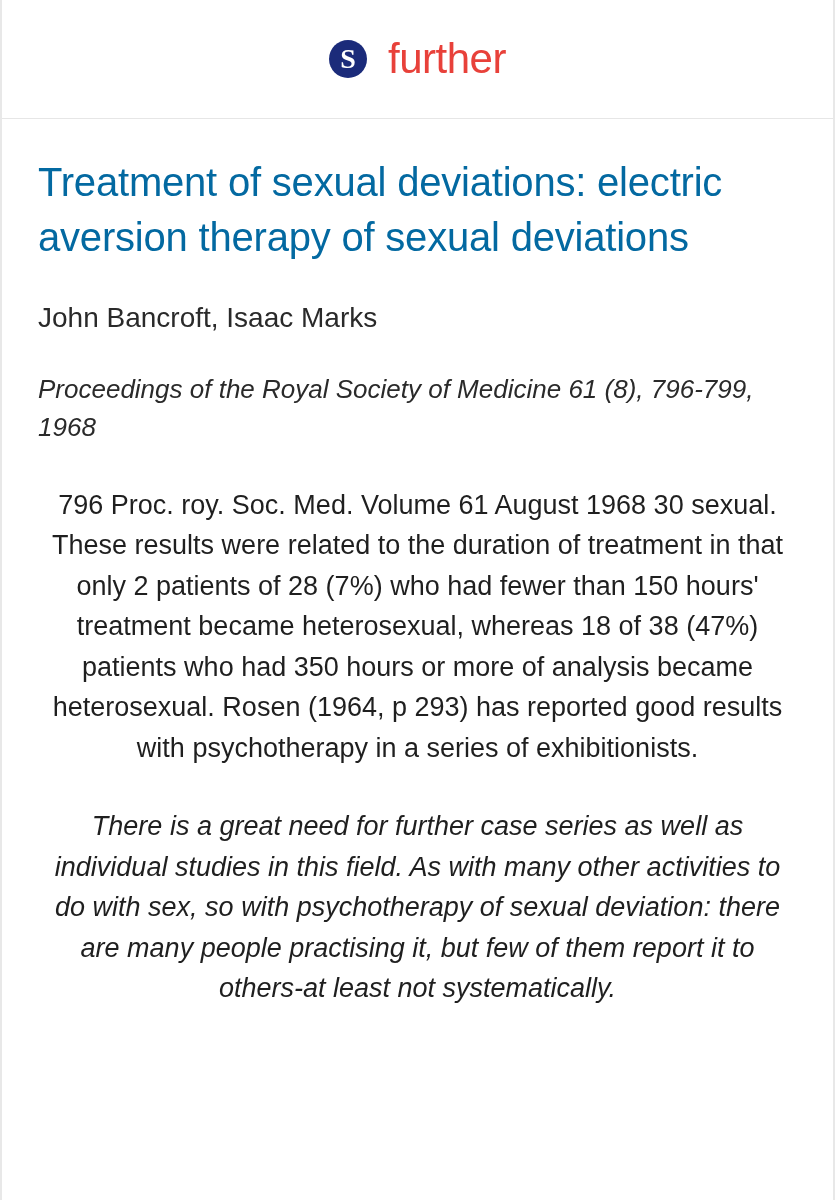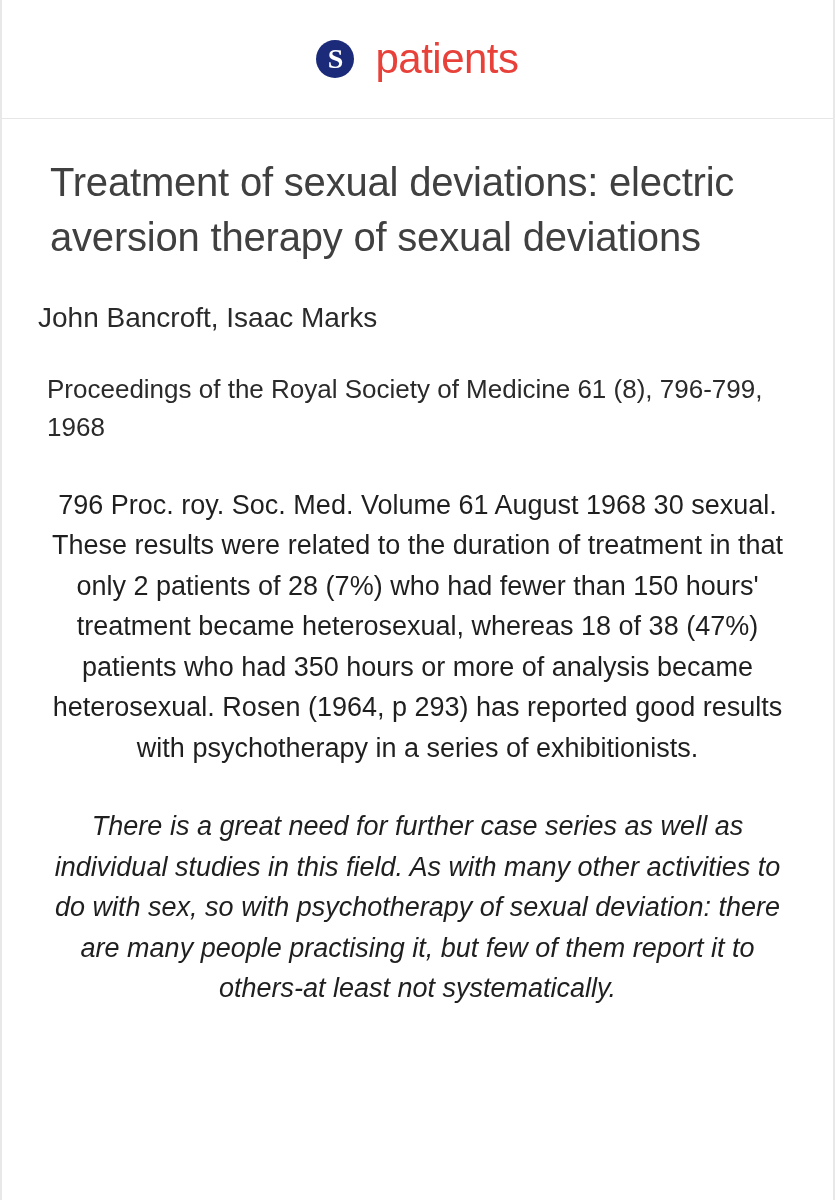--- a/index.html
+++ b/index.html
@@ -78,36 +78,37 @@
   
   .article {
     padding: 36px 36px 40px 36px;
     box-sizing: border-box;
   }
 
   .article-title {
     font-size: 40px;
     line-height: 1.38;
     font-weight: normal;
-    color: #404040;
-    margin: 0 0 34px 12px;
+    color: #0369a1;
+    margin: 0 0 34px 0;
     letter-spacing: -0.2px;
   }
 
   .authors {
     font-size: 28px;
     color: #2a2a2a;
     margin: 0 0 34px 0;
     line-height: 1.35;
   }
 
   .citation {
     font-size: 26px;
+    font-style: italic;
     color: #2a2a2a;
-    margin: 0 0 38px 9px;
+    margin: 0 0 38px 0;
     line-height: 1.45;
   }
 
   .abstract-para {
     font-size: 27px;
     color: #1f1f1f;
     line-height: 1.5;
     margin: 0 0 38px 0;
     text-align: center;
   }
@@ -119,21 +120,21 @@
 </head>
 <body>
 
 <div class="page">
 
   <div class="brand-bar">
     <div class="brand-logo">
       <span class="sage-mark">
         <span class="sage-seal">S</span>
       </span>
-      <span class="journals-word">patients</span>
+      <span class="journals-word">further</span>
     </div>
   </div>
 
   <div class="article">
     <h1 class="article-title">Treatment of sexual deviations: electric aversion therapy of sexual deviations</h1>
 
     <div class="authors">John Bancroft, Isaac Marks</div>
 
     <div class="citation">Proceedings of the Royal Society of Medicine 61 (8), 796-799, 1968</div>
 

